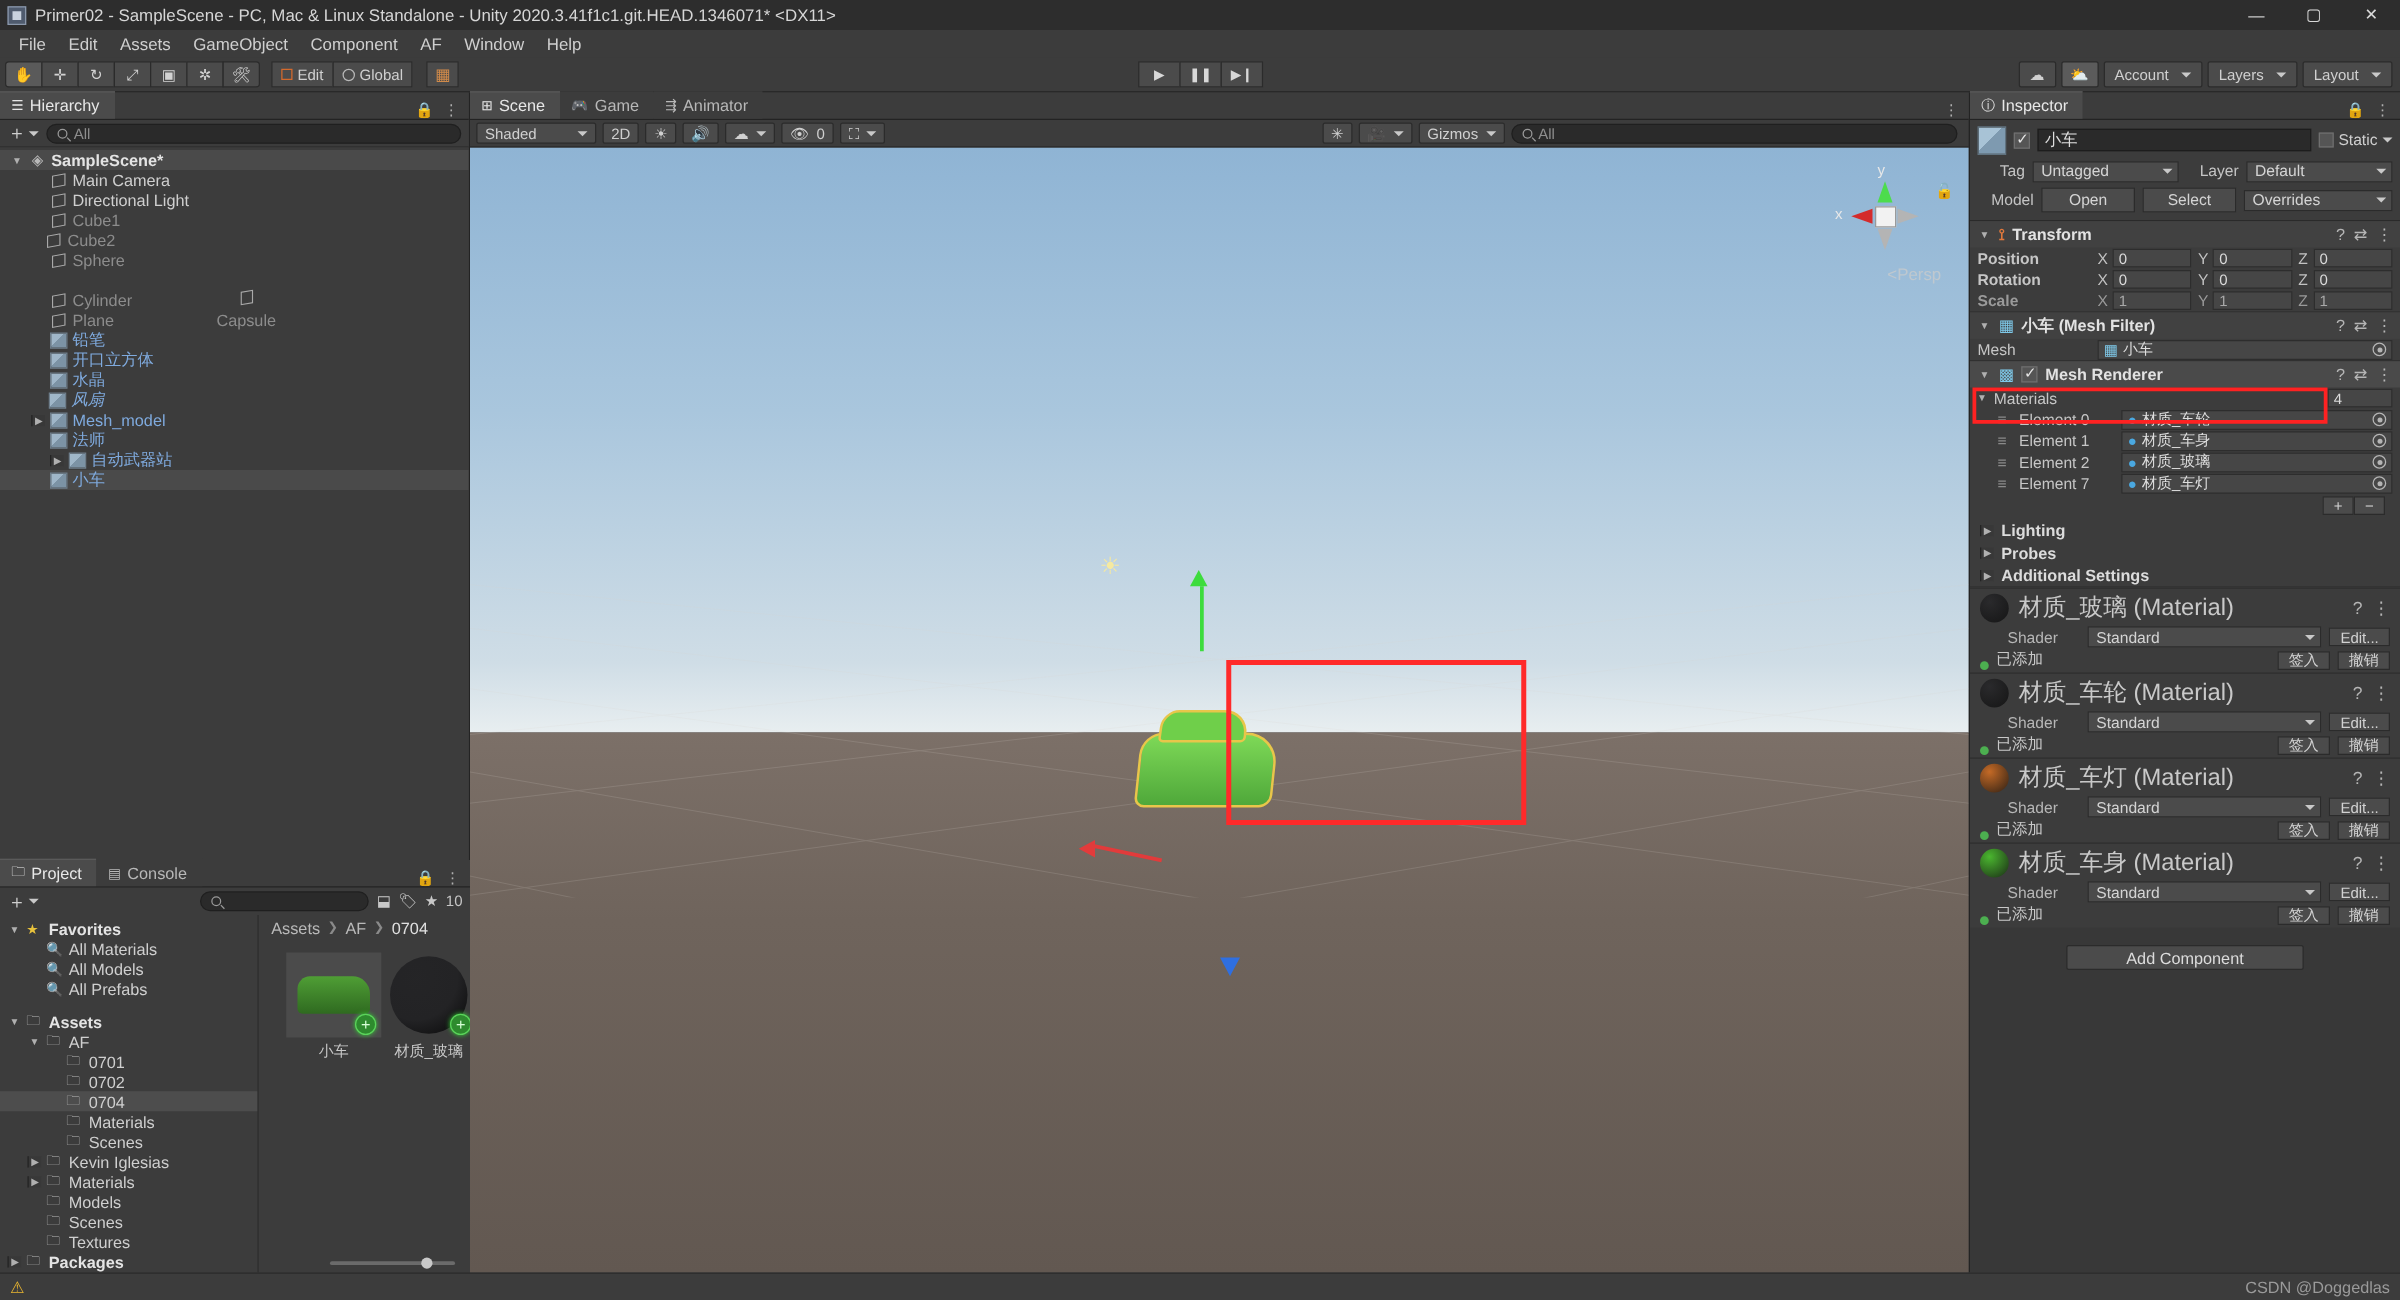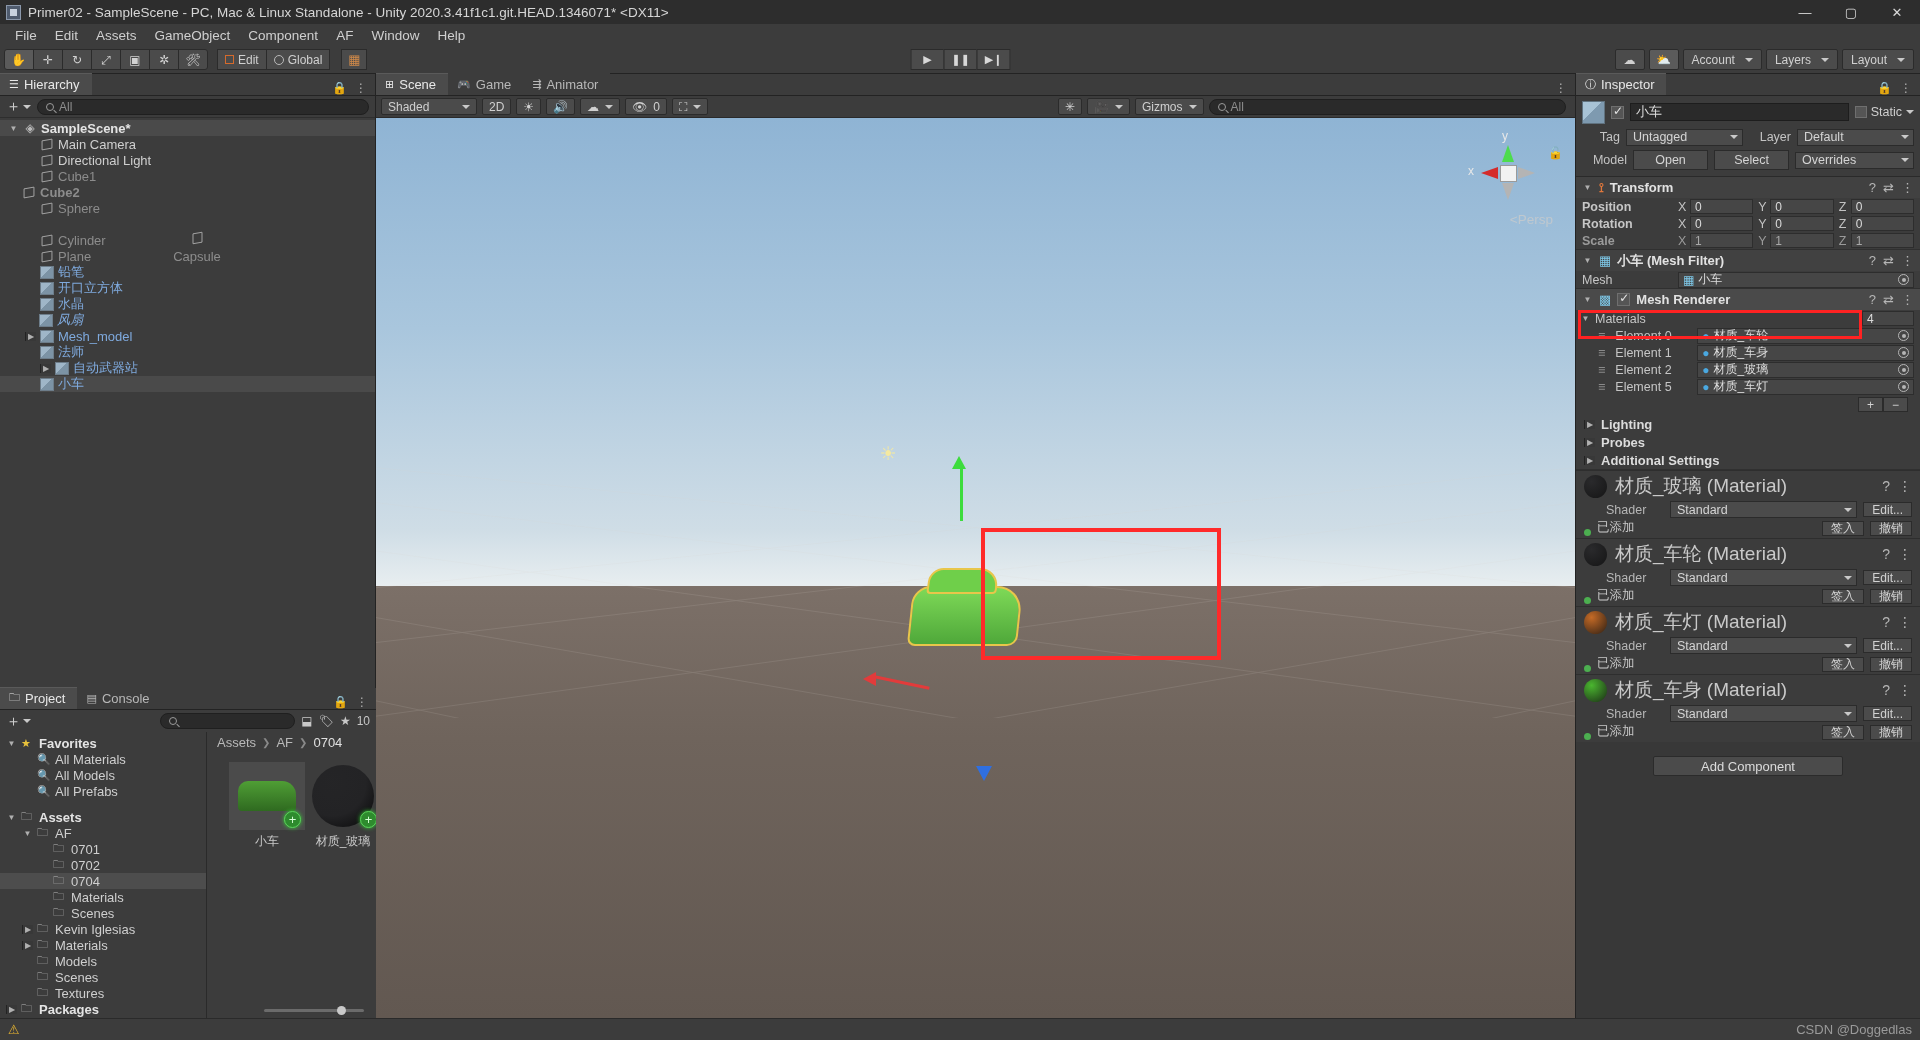--- a/index.html
+++ b/index.html
@@ -287,21 +287,21 @@
             <div class="row" style="padding-left: 25px;">
               <i class="arrow"></i>
               <span class="ico cube-ico"></span>
               <span class="lbl">Directional Light</span>
             </div>
             <div class="row" style="padding-left: 25px;">
               <i class="arrow"></i>
               <span class="ico cube-ico"></span>
               <span class="lbl-dim">Cube1</span>
             </div>
-            <div class="row" style="padding-left: 7px; font-weight: bold;">
+            <div class="row" style="padding-left: 21px;">
               <i class="arrow"></i>
               <span class="ico cube-ico"></span>
               <span class="lbl-dim">Cube2</span>
             </div>
             <div class="row" style="padding-left: 25px;">
               <i class="arrow"></i>
               <span class="ico cube-ico"></span>
               <span class="lbl-dim">Sphere</span>
             </div>
             <div class="row" style="padding-left: 25px; flex-direction: column;">
@@ -834,21 +834,21 @@
                 <span style="color: rgb(138, 138, 138); margin-right: 6px;">≡</span>
                 <span class="lab" style="width: 78px;">Element 2</span>
                 <div class="objfield">
                   <span style="color: rgb(74, 168, 224);">●</span>
                   <span>材质_玻璃</span>
                   <i class="sel"></i>
                 </div>
               </div>
               <div class="crow" style="padding-left: 22px;">
                 <span style="color: rgb(138, 138, 138); margin-right: 6px;">≡</span>
-                <span class="lab" style="width: 78px;">Element 5</span>
+                <span class="lab" style="width: 78px;">Element 7</span>
                 <div class="objfield">
                   <span style="color: rgb(74, 168, 224);">●</span>
                   <span>材质_车灯</span>
                   <i class="sel"></i>
                 </div>
               </div>
             </div>
           <div style="display:flex;justify-content:flex-end;gap:0;padding:2px 12px 3px 0">
             <div class="smallbtn">
               <span>+</span>

